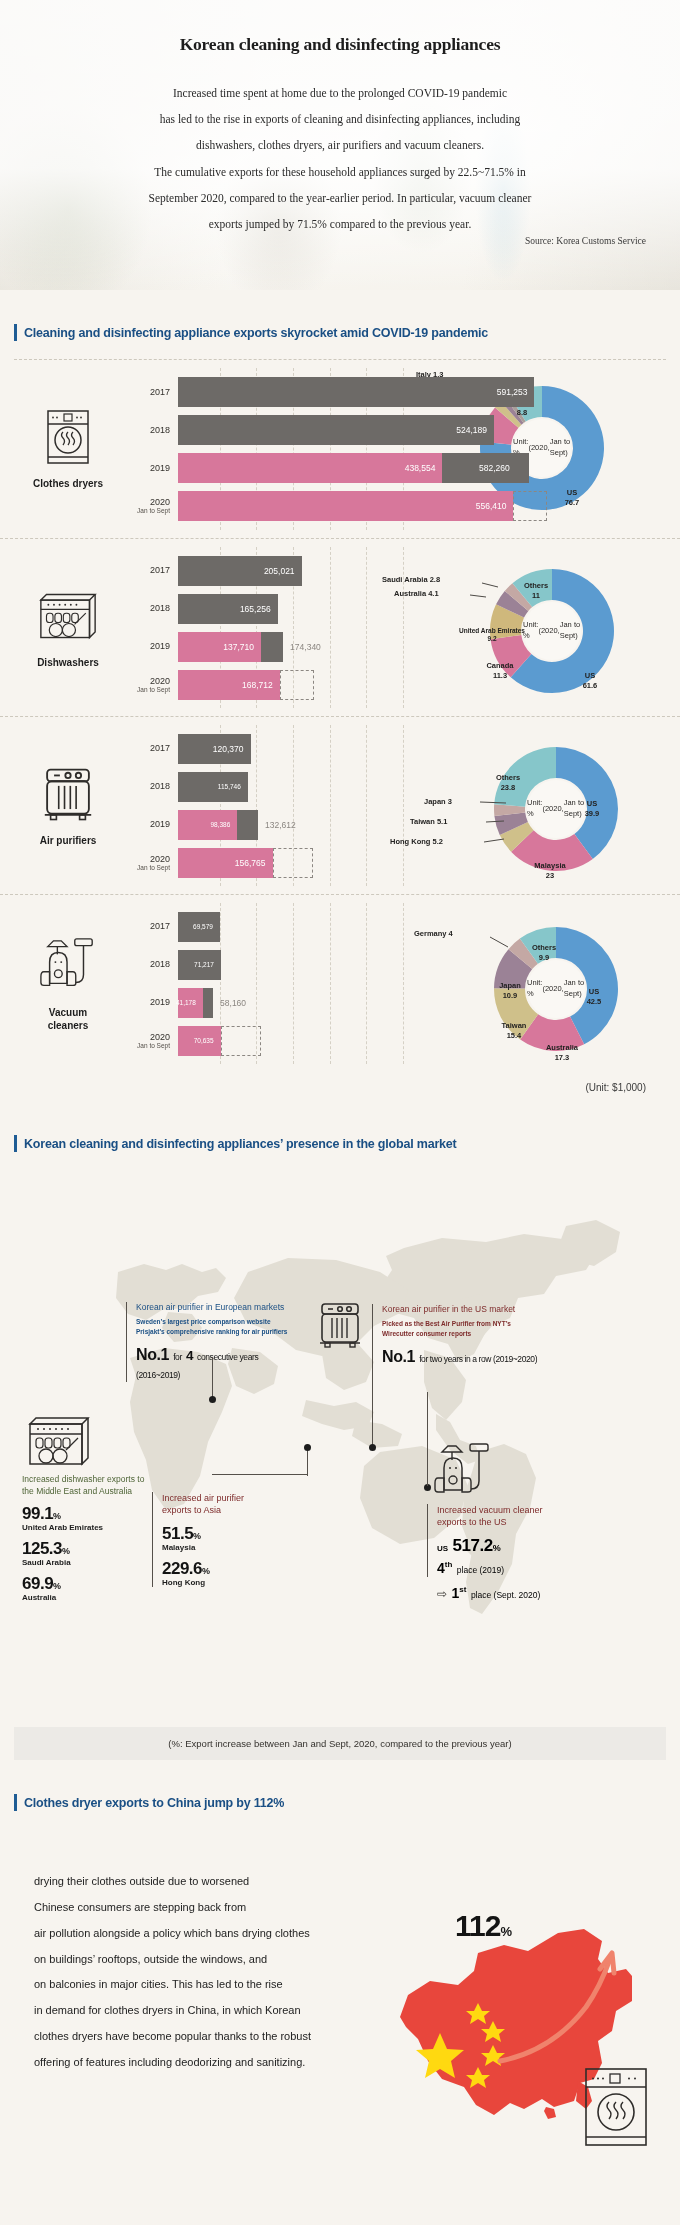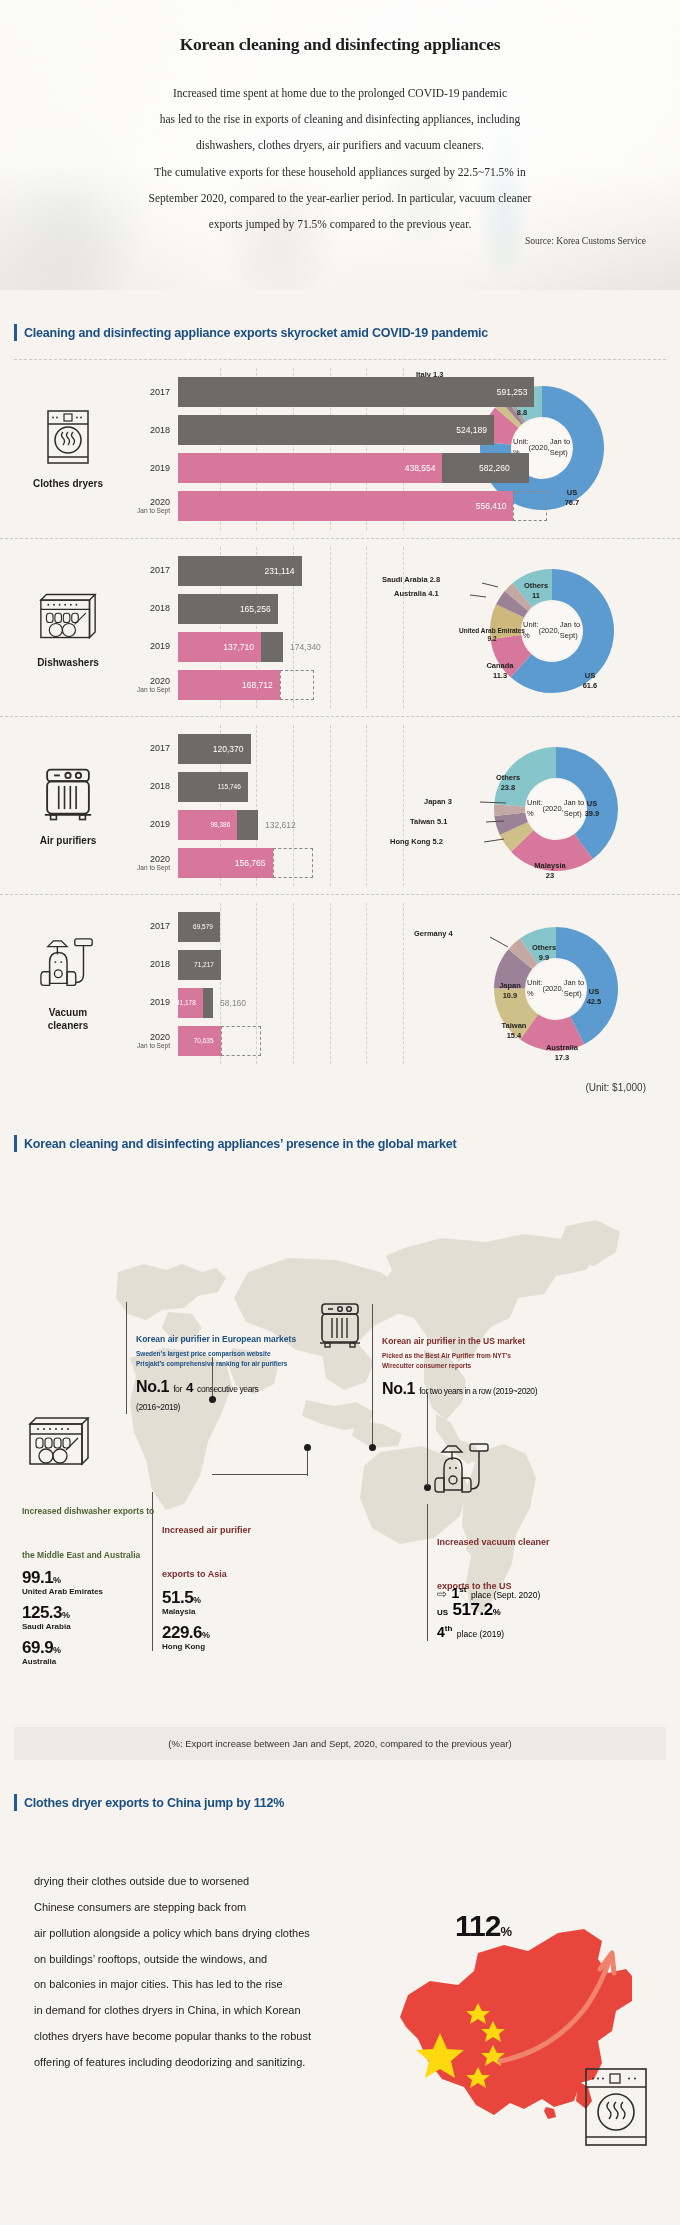--- a/index.html
+++ b/index.html
@@ -67,21 +67,21 @@
   .donut-hole{ position:absolute; border-radius:50%; background:#faf8f4; display:flex; align-items:center; justify-content:center; }
   .donut-hole span{ font-size:7.5px; color:#2c2a28; line-height:1.42; }
   .dlab{ position:absolute; font-size:7.5px; color:#232221; line-height:1.3; white-space:nowrap; }
   .dlab b{ font-weight:bold; }
 
   .unit-note{ text-align:right; padding:10px 34px 0 0; font-size:10px; color:#3a3a3a; }
 
   
   .mapsec{ position:relative; height:575px; }
   .worldmap{ position:absolute; inset:0; }
-  .cal-head{ font-size:8.5px; font-weight:bold; line-height:1.38;margin-top:32px; }
+  .cal-head{ font-size:8.5px; font-weight:normal; line-height:1.38; }
   .cal-sub{ font-size:6.5px; font-weight:bold; line-height:1.55; margin-top:3px; }
   .cal-big{ font-size:16px; font-weight:bold; color:#111; letter-spacing:-.4px; }
   .cal-big .sm{ font-size:8.5px; font-weight:normal; }
   .cal-big .md{ font-size:13.5px; font-weight:bold; }
   .callout{ position:absolute; }
   .callout.vbar{ border-left:1.2px solid #55504a; padding-left:9px; }
   .blue{ color:#1a4f84; }
   .maroon{ color:#7e2b2b; }
   .olive{ color:#4e6436; }
   .stat{ margin-top:7px; }
@@ -235,21 +235,21 @@
           <span></span>
           <span></span>
           <span></span>
           <span></span>
           <span></span>
         </div>
         <div class="bar-row">
           <div class="yr">2017</div>
           <div class="bar-wrap">
             <div class="bar grey " style="width:123.61560294117646px">
-              <span class="v">231,114</span>
+              <span class="v">205,021</span>
             </div>
           </div>
         </div>
         <div class="bar-row">
           <div class="yr">2018</div>
           <div class="bar-wrap">
             <div class="bar grey " style="width:99.63964705882353px">
               <span class="v">165,256</span>
             </div>
           </div>

